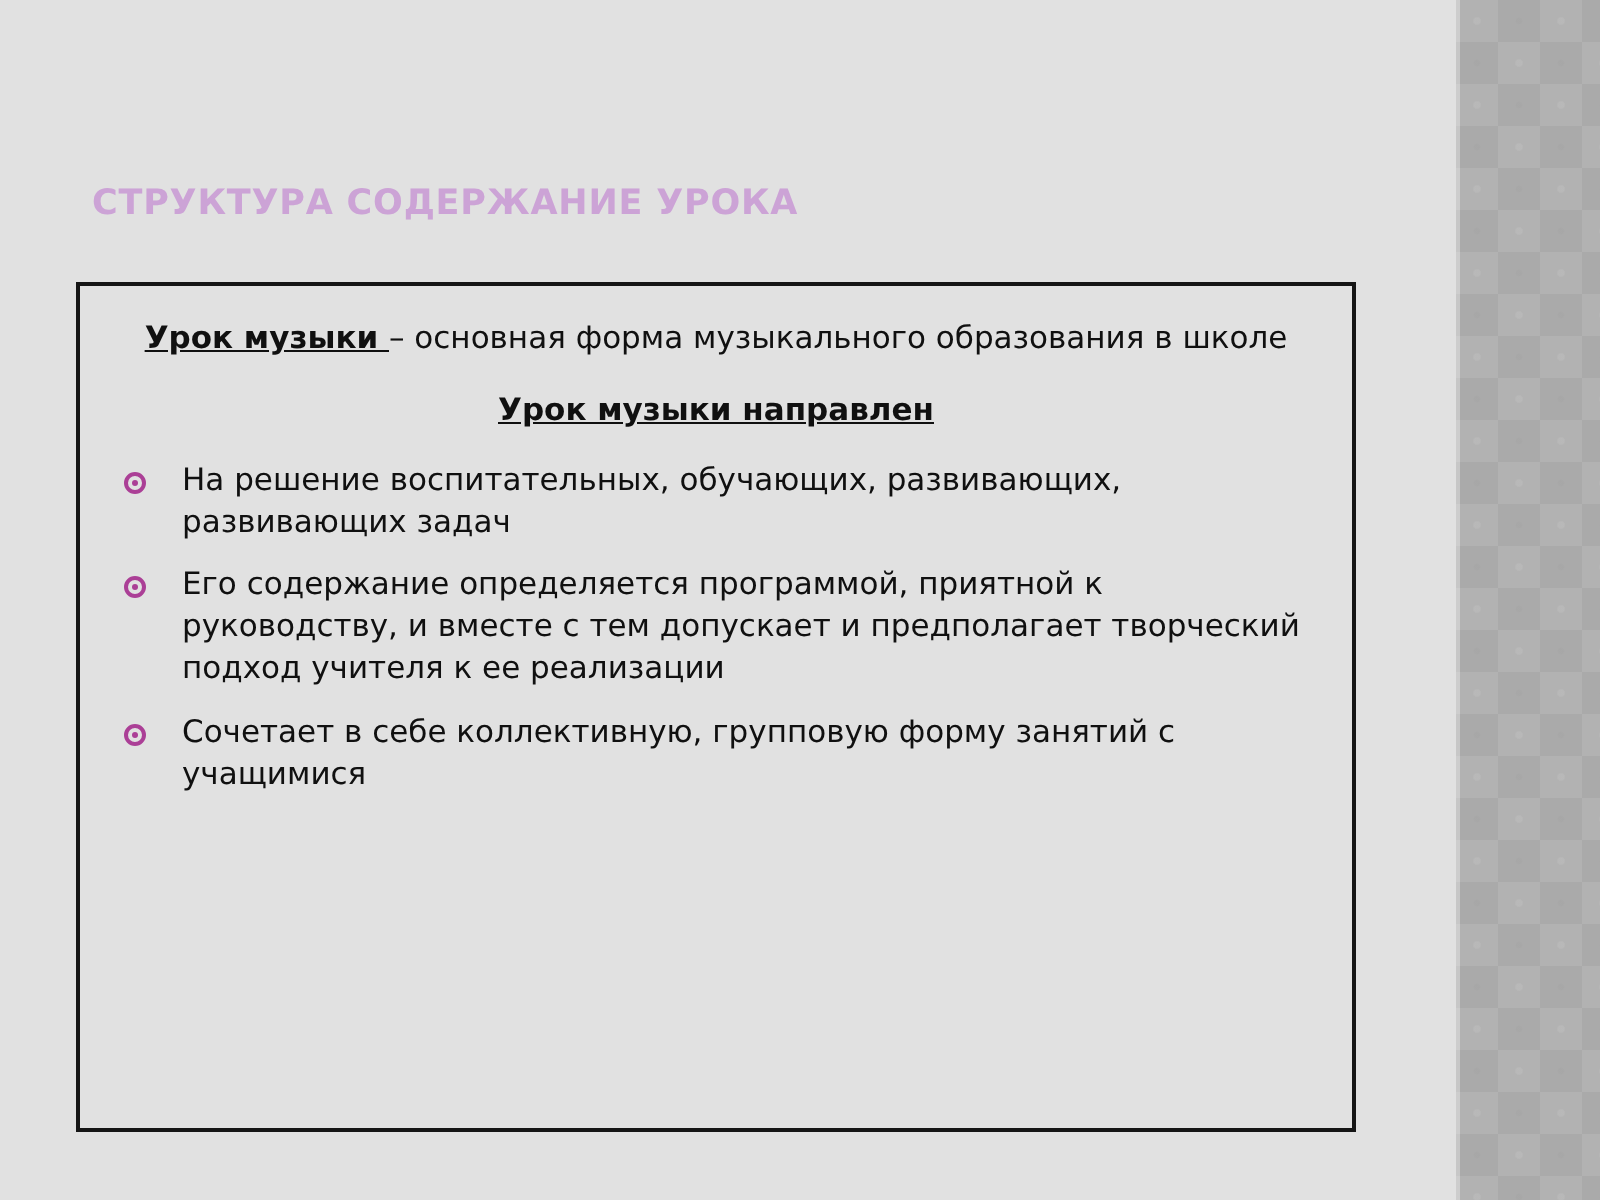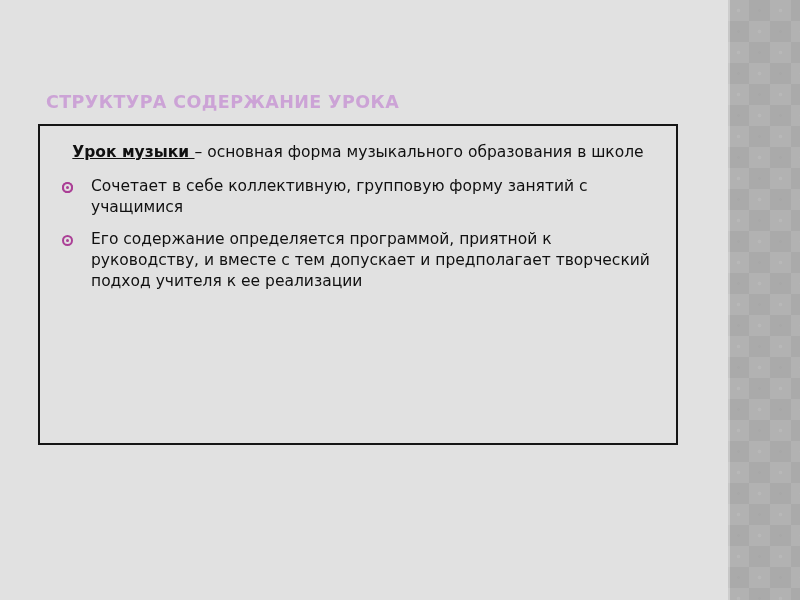--- a/index.html
+++ b/index.html
@@ -71,23 +71,23 @@
     color: #cca3d6;
     line-height: 1.15;
     text-transform: uppercase;
     white-space: nowrap;
   }
 
   
   #content-box {
     position: absolute;
     left: 38px;
-    top: 124px;
+    top: 141px;
     width: 640px;
-    height: 321px;
+    height: 425px;
     box-sizing: border-box;
     border: 2.5px solid #151515;
     background: #e1e1e1;
     padding: 12px 22px 0 22px;
   }
 
   .lead-block {
     text-align: center;
     color: #101010;
     font-size: 15.5px;
@@ -156,29 +156,31 @@
   </div>
 
   <div id="slide-title">СТРУКТУРА СОДЕРЖАНИЕ УРОКА</div>
 
   <div id="content-box">
 
     <p class="lead-block">
       <span class="emph">Урок музыки </span><span>– основная форма музыкального образования в школе</span>
     </p>
 
+    <p class="lead-second">Урок музыки направлен</p>
 
     <ul id="bullet-list">
       <li class="bullet-row">
         <span class="bullet-mark"></span>
+        <span>На решение воспитательных, обучающих, развивающих, развивающих задач</span>
+      </li>
+      <li class="bullet-row">
+        <span class="bullet-mark"></span>
+        <span>Его содержание определяется программой, приятной к руководству, и вместе с тем допускает  и предполагает творческий подход учителя к ее реализации</span>
       </li>
       <li class="bullet-row">
         <span class="bullet-mark"></span>
         <span>Сочетает в себе коллективную, групповую форму занятий с учащимися</span>
-      </li>
-      <li class="bullet-row">
-        <span class="bullet-mark"></span>
-        <span>Его содержание определяется программой, приятной к руководству, и вместе с тем допускает  и предполагает творческий подход учителя к ее реализации</span>
       </li>
     </ul>
 
   </div>
 </div>
 
 </body></html>

